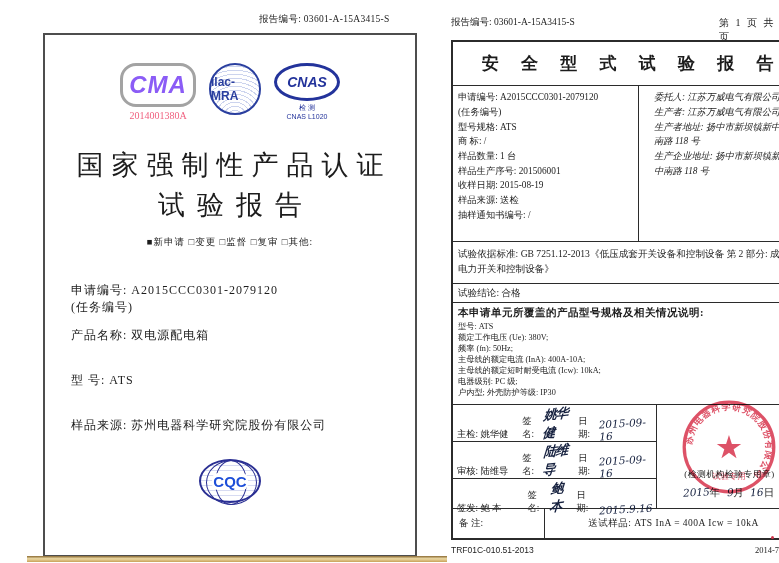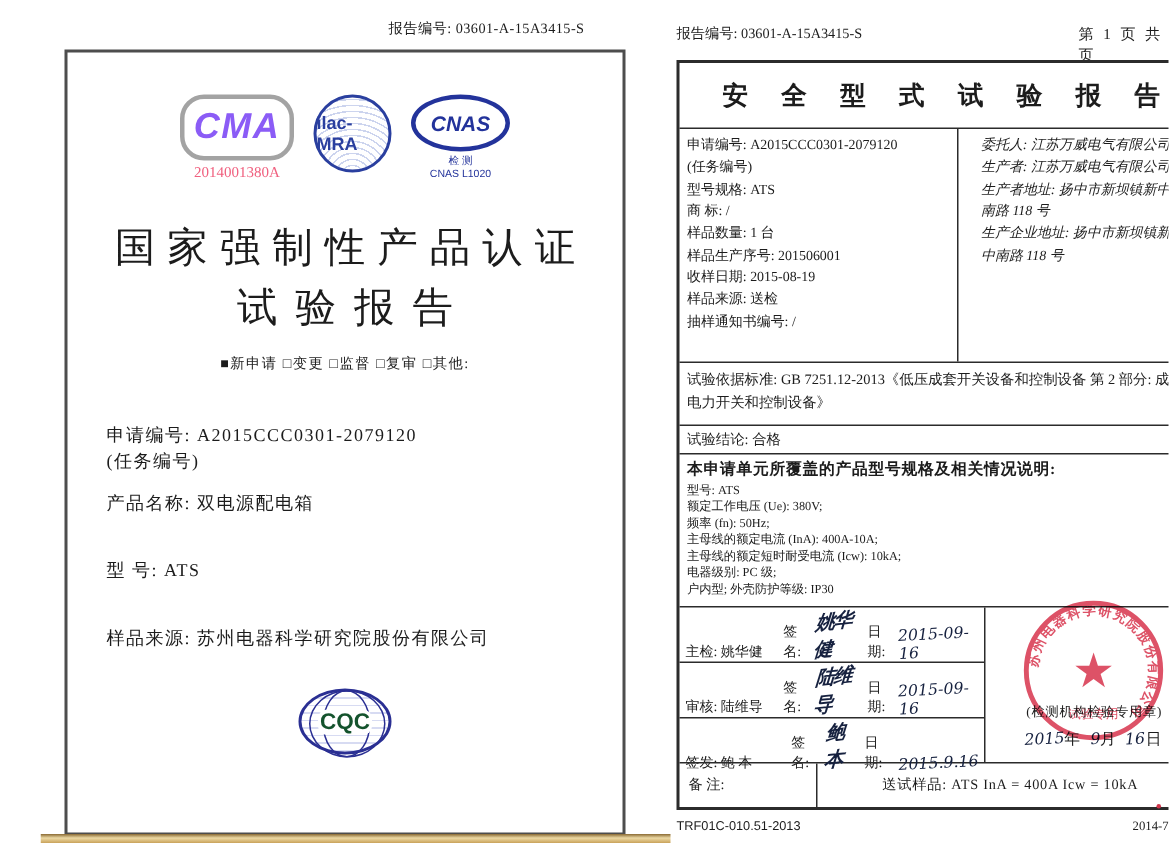--- a/index.html
+++ b/index.html
@@ -25,21 +25,21 @@
   .lp-title2{position:absolute;top:152px;left:0;right:0;text-align:center;font-size:27px;letter-spacing:12px;text-indent:12px;}
   .lp-apply{position:absolute;top:201px;left:0;right:0;text-align:center;font-size:9.5px;letter-spacing:1px;}
   .lp-field{position:absolute;left:26px;font-size:12px;letter-spacing:1px;}
   .f-req{top:247px;} .f-task{top:264px;} .f-prod{top:292px;} .f-model{top:337px;} .f-agency{top:382px;}
   .cqc{position:absolute;top:424px;left:50%;transform:translateX(-50%);width:62px;height:44px;}
   .cqc-oval{width:62px;height:44px;border:2px solid #2a2f93;border-radius:50%;box-sizing:border-box;position:relative;
             display:flex;align-items:center;justify-content:center;
             background:repeating-linear-gradient(#fff 0 4px,#d7dbf2 4px 5px);}
   .cqc-oval::before{content:"";position:absolute;left:14px;top:-1px;width:30px;height:43px;border:1px solid #2a2f93;border-radius:50%;}
   .cqc-oval::after{content:"";position:absolute;left:5px;top:-1px;width:49px;height:43px;border:1px solid #2a2f93;border-radius:50%;}
-  .cqc-text{position:relative;z-index:2;color:#14532d;font-family:"Liberation Sans","DejaVu Sans",sans-serif;
+  .cqc-text{position:relative;z-index:2;color:#1d4ed8;font-family:"Liberation Sans","DejaVu Sans",sans-serif;
             font-weight:bold;font-size:15px;background:#fff;padding:0 1px;border-radius:6px;}
 
   
   .rp-header-left{position:absolute;left:424px;top:16px;font-size:9.5px;}
   .rp-header-right{position:absolute;left:692px;top:16px;font-size:10px;letter-spacing:2px;}
   .rpt{position:absolute;left:424px;top:40px;width:349px;height:496px;border:2px solid #2b2b2b;background:#fff;
        display:flex;flex-direction:column;}
   .row{border-top:1px solid #2b2b2b;}
   .row:first-child{border-top:none;}
   .r-title{height:44px;display:flex;align-items:center;justify-content:center;font-size:17px;font-weight:bold;letter-spacing:9px;text-indent:9px;}

